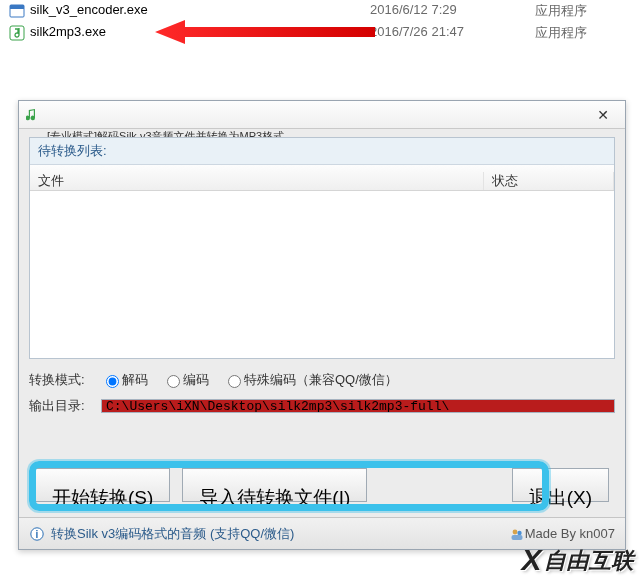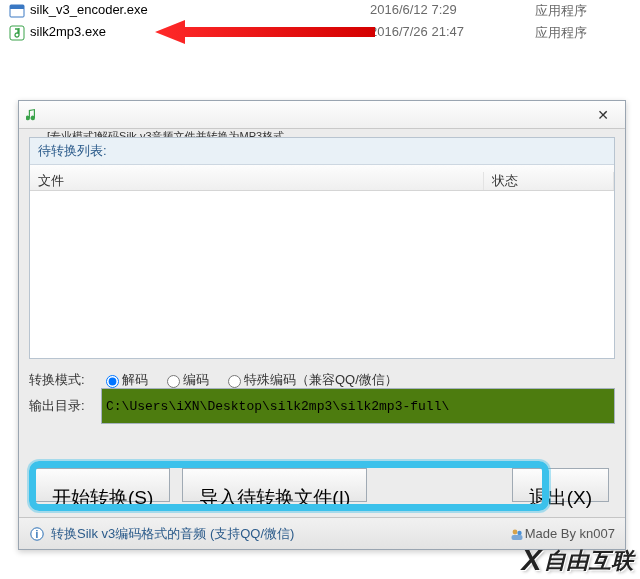--- a/index.html
+++ b/index.html
@@ -104,23 +104,23 @@
   .opts {
     margin-top: 2px;
     color: #333;
   }
   .opt-row { display: flex; align-items: center; height: 26px; }
   .opt-label { width: 72px; }
   .radio { margin-right: 14px; display: inline-flex; align-items: center; }
   .radio input { margin-right: 3px; }
   .path-input {
     flex: 1;
-    height: 36px;
+    height: 14px;
     border: 1px solid #a6b2bf;
-    background: #4d7c0f;
+    background: #b91c1c;
     font-family: Consolas, "Courier New", monospace;
     font-size: 13px;
     padding: 1px 4px;
     color: #000;
   }
   
   .button-row {
     position: absolute;
     left: 10px; right: 10px; bottom: 44px;
     height: 40px;

